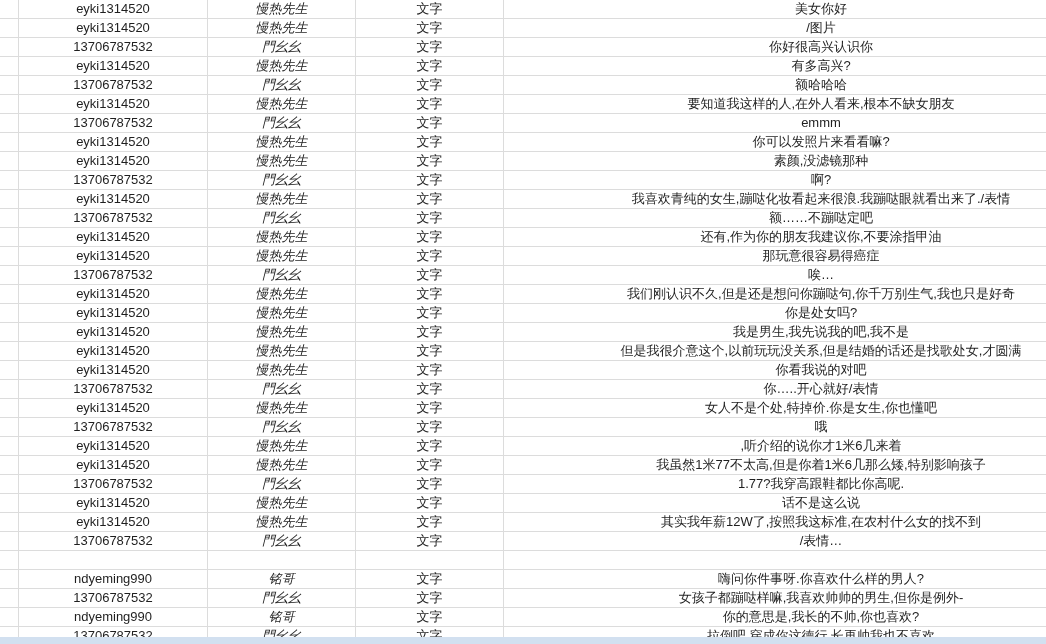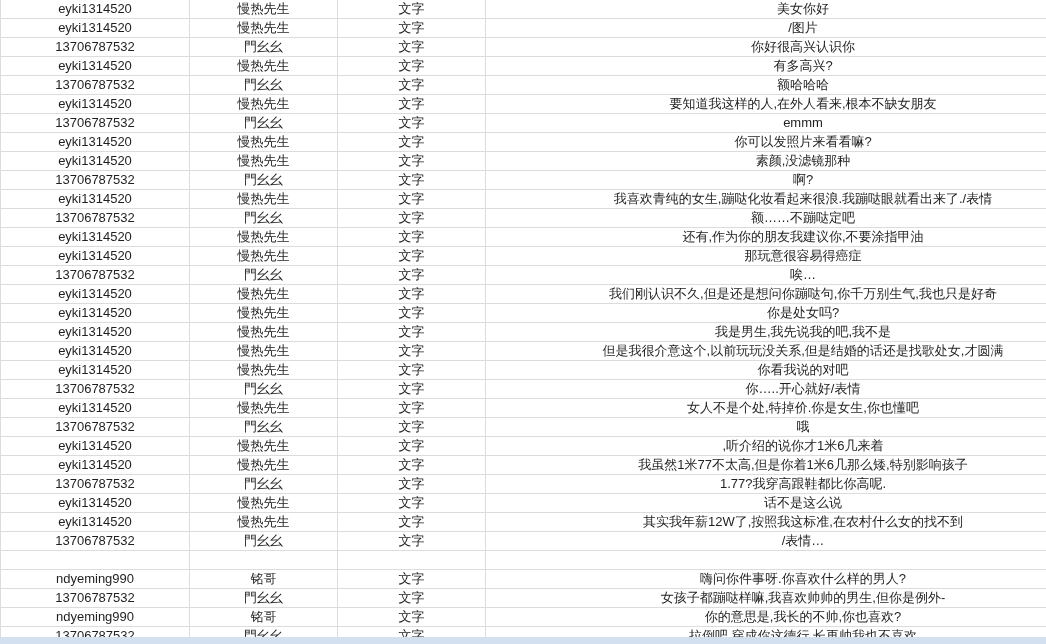--- a/index.html
+++ b/index.html
@@ -11,22 +11,22 @@
     position:relative;width:1046px;height:644px;overflow:hidden;
     font-size:13px;color:#1f1f1f;background:#ffffff;
   }
   .grid{position:absolute;left:0;top:0;width:1200px;}
   .row{display:flex;height:19px;box-sizing:border-box;border-bottom:1px solid #dcdcdc;}
   .cell{
     box-sizing:border-box;height:18px;line-height:18px;
     text-align:center;white-space:nowrap;overflow:visible;
     border-right:1px solid #dcdcdc;
   }
-  .cell-account{width:190px;margin-left:0;border-left:1px solid #dcdcdc;}
-  .cell-nickname{width:148px;}
+  .cell-account{width:190px;margin-left:18px;border-left:1px solid #dcdcdc;}
+  .cell-nickname{width:148px;font-style:italic;}
   .cell-type{width:148px;}
   .cell-message{width:634px;border-right:none;}
   .bottom-strip{
     position:absolute;left:0;bottom:0;width:1046px;height:7px;
   }
 </style>
 </head>
 <body>
 
 <div class="sheet" style="color: rgb(31, 31, 31);">

